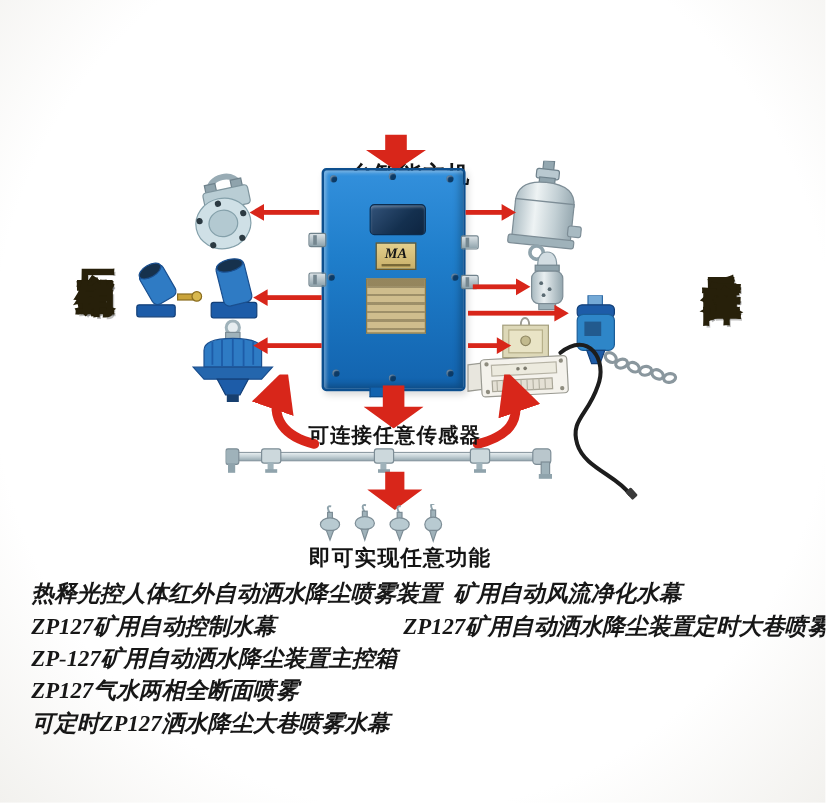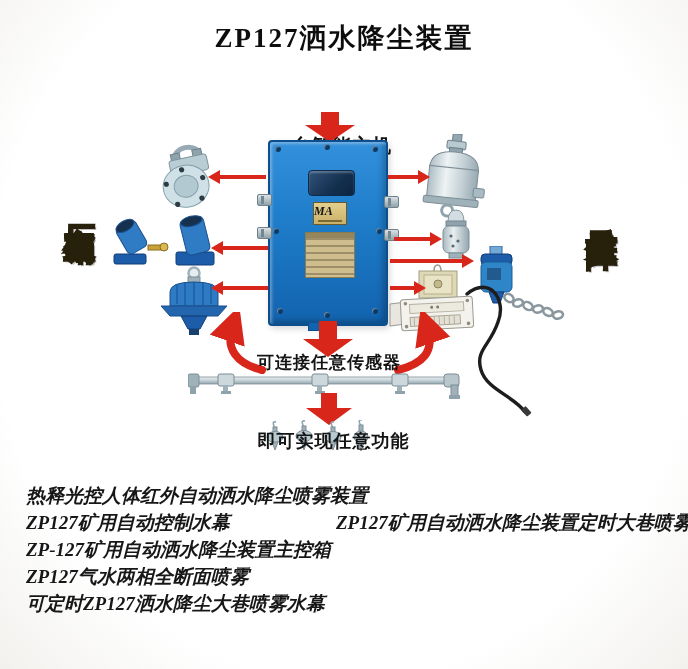--- a/index.html
+++ b/index.html
@@ -14,21 +14,21 @@
     left:0;top:20px;width:100%;text-align:center;
     font-family:"Liberation Serif",serif;font-weight:bold;font-size:27px;
     letter-spacing:2px;color:#0d0d0d;
   }
   .host-label,.connect-label,.result-label{
     font-weight:bold;color:#141414;text-align:center;letter-spacing:1px;
     font-family:"Liberation Sans",sans-serif;
   }
   .host-label{left:272px;top:89px;width:120px;font-size:19px;margin-top:44px;}
   .connect-label{left:254px;top:351px;width:150px;font-size:17px;text-align:center;}
-  .result-label{left:256px;top:429px;width:155px;font-size:18px;}
+  .result-label{left:256px;top:453px;width:155px;font-size:18px;}
   
   .banner{
     writing-mode:vertical-rl;text-orientation:upright;
     font-family:"Liberation Serif",serif;font-weight:bold;font-size:31px;
     color:#f4d111;letter-spacing:3px;
     -webkit-text-stroke:2px #27200a;
     text-shadow:2px 2px 0 rgba(0,0,0,0.25);
   }
   .banner-left{left:58px;top:200px;height:140px;}
   .banner-right{left:580px;top:204px;height:140px;}
@@ -42,21 +42,21 @@
   .screw{position:absolute;width:6px;height:6px;border-radius:50%;
     background:#0b3a66;box-shadow:inset 1px 1px 1px rgba(255,255,255,.4);}
   .display{
     position:absolute;left:38px;top:28px;width:45px;height:24px;border-radius:4px;
     background:linear-gradient(135deg,#33537a 0%,#14304f 60%,#0d2440 100%);
     border:1px solid #0c2c4e;box-shadow:inset 0 2px 2px rgba(255,255,255,.25);
   }
   .ma-badge{
     position:absolute;left:43px;top:60px;width:32px;height:21px;
     background:linear-gradient(180deg,#e3cf8d,#c9b068);border:1px solid #6b5a2a;
-    font-family:"Liberation Serif",serif;font-style:italic;
+    text-align:center;font-family:"Liberation Serif",serif;font-style:italic;
     font-weight:bold;font-size:12px;line-height:16px;color:#141414;
   }
   .ma-badge::after{content:"";position:absolute;left:4px;right:4px;bottom:2px;height:2px;background:#55481f;opacity:.7;}
   .name-plate{
     position:absolute;left:35px;top:90px;width:48px;height:44px;
     background:#cfbd8d;border:1px solid #8a7a4c;
     background-image:
       linear-gradient(180deg, rgba(40,30,5,.35) 0 5px, transparent 5px),
       repeating-linear-gradient(180deg, transparent 0 5px, rgba(30,25,10,.28) 5px 7px);
   }
@@ -77,21 +77,20 @@
     font-weight:bold;font-size:19px;color:#171717;font-style:italic;}
   .feature-row{display:flex;gap:10px;line-height:27px;white-space:nowrap;}
   .feature-row .cell-left{flex:0 0 auto;min-width:300px;}
   svg{display:block;}
 </style>
 </head>
 <body>
 
 <div class="stage">
 
-  <div class="abs title">ZP127洒水降尘装置</div>
 
   <div class="abs host-label">一台智能主机</div>
   <svg class="abs" style="left:305px;top:112px;" width="50" height="30">
     <polygon points="16,0 34,0 34,13 50,13 25,30 0,13 16,13" fill="#d8261a"></polygon>
   </svg>
 
   <div class="abs banner banner-left">厂家直销</div>
   <div class="abs banner banner-right">质量保障</div>
 
   <div class="abs main-box">
@@ -336,20 +335,21 @@
         <polygon points="8,22 14,22 11,31" fill="#9fb2ba"></polygon>
       </g>
     </g>
   </svg>
 
   <div class="abs result-label">即可实现任意功能</div>
 
   <div class="abs features">
     <div class="feature-row">
       <span class="cell-left">热释光控人体红外自动洒水降尘喷雾装置</span>
+      <span class="cell-right">矿用自动风流净化水幕</span>
     </div>
     <div class="feature-row">
       <span class="cell-left">ZP127矿用自动控制水幕</span>
       <span class="cell-right">ZP127矿用自动洒水降尘装置定时大巷喷雾</span>
     </div>
     <div class="feature-row">
       <span class="cell-right">ZP-127矿用自动洒水降尘装置主控箱</span>
     </div>
     <div class="feature-row">
       <span class="cell-left">ZP127气水两相全断面喷雾</span>

